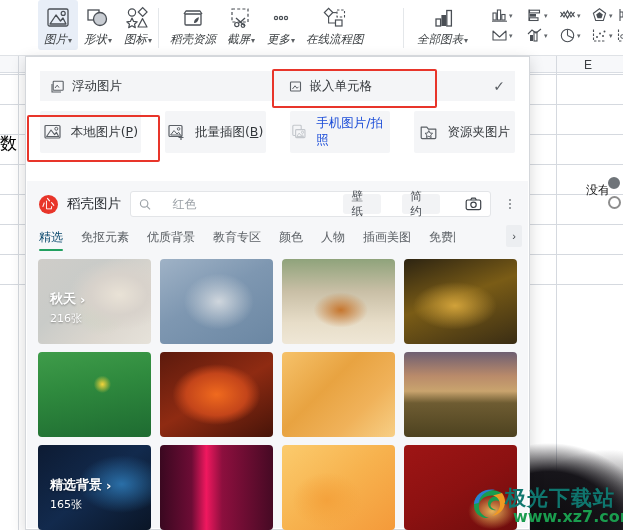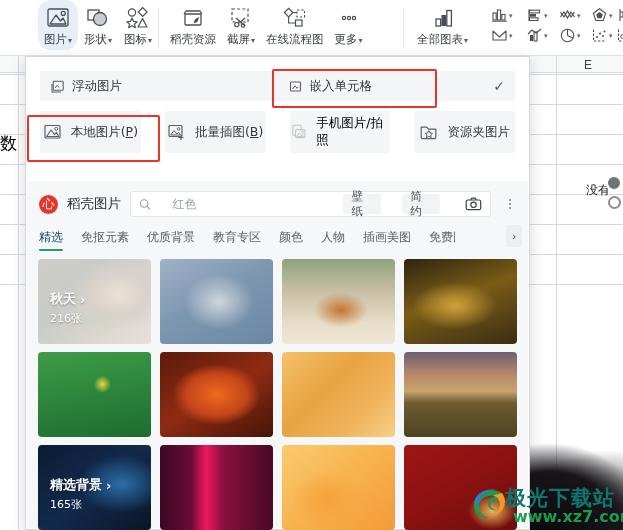--- a/index.html
+++ b/index.html
@@ -51,22 +51,23 @@
 
   
   .ribbon {
     position: absolute; left: 0; top: 0; width: 623px; height: 56px;
     background: #ffffff; border-bottom: 1px solid #dfe2e6;
   }
   .rb-group { position: absolute; top: 0; height: 55px; display: flex; align-items: flex-start; }
   .rb-sep { position: absolute; top: 8px; width: 1px; height: 40px; background: #e4e7ea; }
   .rb-item {
     display: flex; flex-direction: column; align-items: center; justify-content: flex-start;
-    padding: 4px 5px 2px 5px; border-radius: 13px; cursor: default;
+    padding: 4px 5px 2px 5px; border-radius: 3px; cursor: default;
     min-width: 40px;
+    font-style: italic;
   }
   .rb-item.active { background: #e8eef7; }
   .rb-icon { height: 28px; display: flex; align-items: center; justify-content: center; }
   .rb-label {
     font-size: 11.5px; color: #3c4043; white-space: nowrap; line-height: 14px;
     font-family: "DejaVu Sans", sans-serif;
   }
   .rb-label .caret { font-size: 8px; margin-left: 1px; color: #5b5f63; }
   .chart-col { position: absolute; display:flex; flex-direction: column; gap: 1px; }
   .chart-btn { display:flex; align-items:center; gap:1px; padding: 1px 2px; border-radius:3px; }
@@ -89,21 +90,21 @@
   .seg.right { justify-content: space-between; }
   .seg .lbl { display: flex; align-items: center; gap: 7px; }
   .check { color: #5a5f64; font-size: 14px; }
 
   .row2 { display: flex; gap: 24px; margin-top: 10px; }
   .bigbtn {
     flex: 1; height: 42px; background: #f4f5f7; border-radius: 2px;
     display: flex; align-items: center; justify-content: center; gap: 8px;
     font-size: 12.5px; color: #33373b; font-family: "DejaVu Sans", sans-serif;
   }
-  .bigbtn.disabled { color: #000000; }
+  .bigbtn.disabled { color: #1d4ed8; }
   .bigbtn u { text-decoration: underline; }
 
   .redbox { position: absolute; border: 2px solid #e8352a; border-radius: 2px; pointer-events:none; }
 
   
   .docer { position: absolute; left: 1px; top: 124px; right: 1px; bottom: 1px; background: #f6f7f9; }
   .docer-head { display: flex; align-items: center; padding: 10px 12px 6px 12px; gap: 9px; }
   .docer-logo {
     width: 19px; height: 19px; border-radius: 50%; background: #e8352a;
     display: flex; align-items: center; justify-content: center; flex: 0 0 auto;
@@ -277,38 +278,38 @@
             <path d="M17 12 L11.5 17" stroke="#4a4f55" stroke-width="1.3" fill="none"></path>
             <circle cx="8.8" cy="18.6" r="2.1" fill="none" stroke="#4a4f55" stroke-width="1.2"></circle>
             <circle cx="15" cy="19.6" r="1.8" fill="none" stroke="#4a4f55" stroke-width="1.2"></circle>
           </svg>
         </div>
         <div class="rb-label"><span>截屏</span><span class="caret">▾</span></div>
       </div>
       <div class="rb-item">
         <div class="rb-icon">
           <svg width="26" height="24" viewBox="0 0 26 24">
+            <circle cx="8" cy="12" r="1.6" fill="none" stroke="#4a4f55" stroke-width="1.2"></circle>
+            <circle cx="13" cy="12" r="1.6" fill="none" stroke="#4a4f55" stroke-width="1.2"></circle>
+            <circle cx="18" cy="12" r="1.6" fill="none" stroke="#4a4f55" stroke-width="1.2"></circle>
+          </svg>
+        </div>
+        <div class="rb-label"><span>更多</span><span class="caret">▾</span></div>
+      </div>
+      <div class="rb-item">
+        <div class="rb-icon">
+          <svg width="26" height="24" viewBox="0 0 26 24">
             <rect x="3.6" y="3.6" width="6" height="6" fill="none" stroke="#4a4f55" stroke-width="1.2" transform="rotate(45 6.6 6.6)"></rect>
             <rect x="15" y="4" width="7.5" height="7" fill="none" stroke="#4a4f55" stroke-width="1.1" stroke-dasharray="2.4 1.8"></rect>
             <rect x="13.5" y="14" width="6.5" height="6" fill="none" stroke="#4a4f55" stroke-width="1.2"></rect>
             <path d="M6.6 11 v6 h6.5" stroke="#4a4f55" stroke-width="1.1" fill="none"></path>
             <path d="M11 6.6 h3.8" stroke="#4a4f55" stroke-width="1.1" fill="none"></path>
           </svg>
         </div>
         <div class="rb-label">在线流程图</div>
-      </div>
-      <div class="rb-item">
-        <div class="rb-icon">
-          <svg width="26" height="24" viewBox="0 0 26 24">
-            <circle cx="8" cy="12" r="1.6" fill="none" stroke="#4a4f55" stroke-width="1.2"></circle>
-            <circle cx="13" cy="12" r="1.6" fill="none" stroke="#4a4f55" stroke-width="1.2"></circle>
-            <circle cx="18" cy="12" r="1.6" fill="none" stroke="#4a4f55" stroke-width="1.2"></circle>
-          </svg>
-        </div>
-        <div class="rb-label"><span>更多</span><span class="caret">▾</span></div>
       </div>
     </div>
 
     <div class="rb-sep" style="left:403px;"></div>
 
     <div class="rb-group" style="left:412px;">
       <div class="rb-item">
         <div class="rb-icon">
           <svg width="26" height="24" viewBox="0 0 26 24">
             <rect x="6" y="13" width="4.6" height="7" fill="none" stroke="#4a4f55" stroke-width="1.3"></rect>

